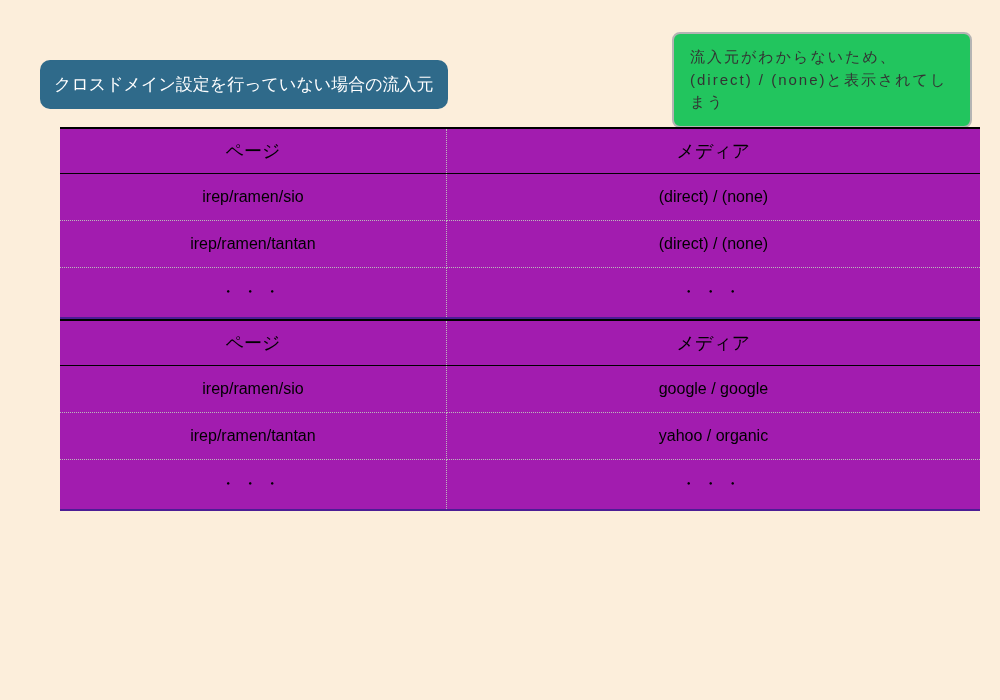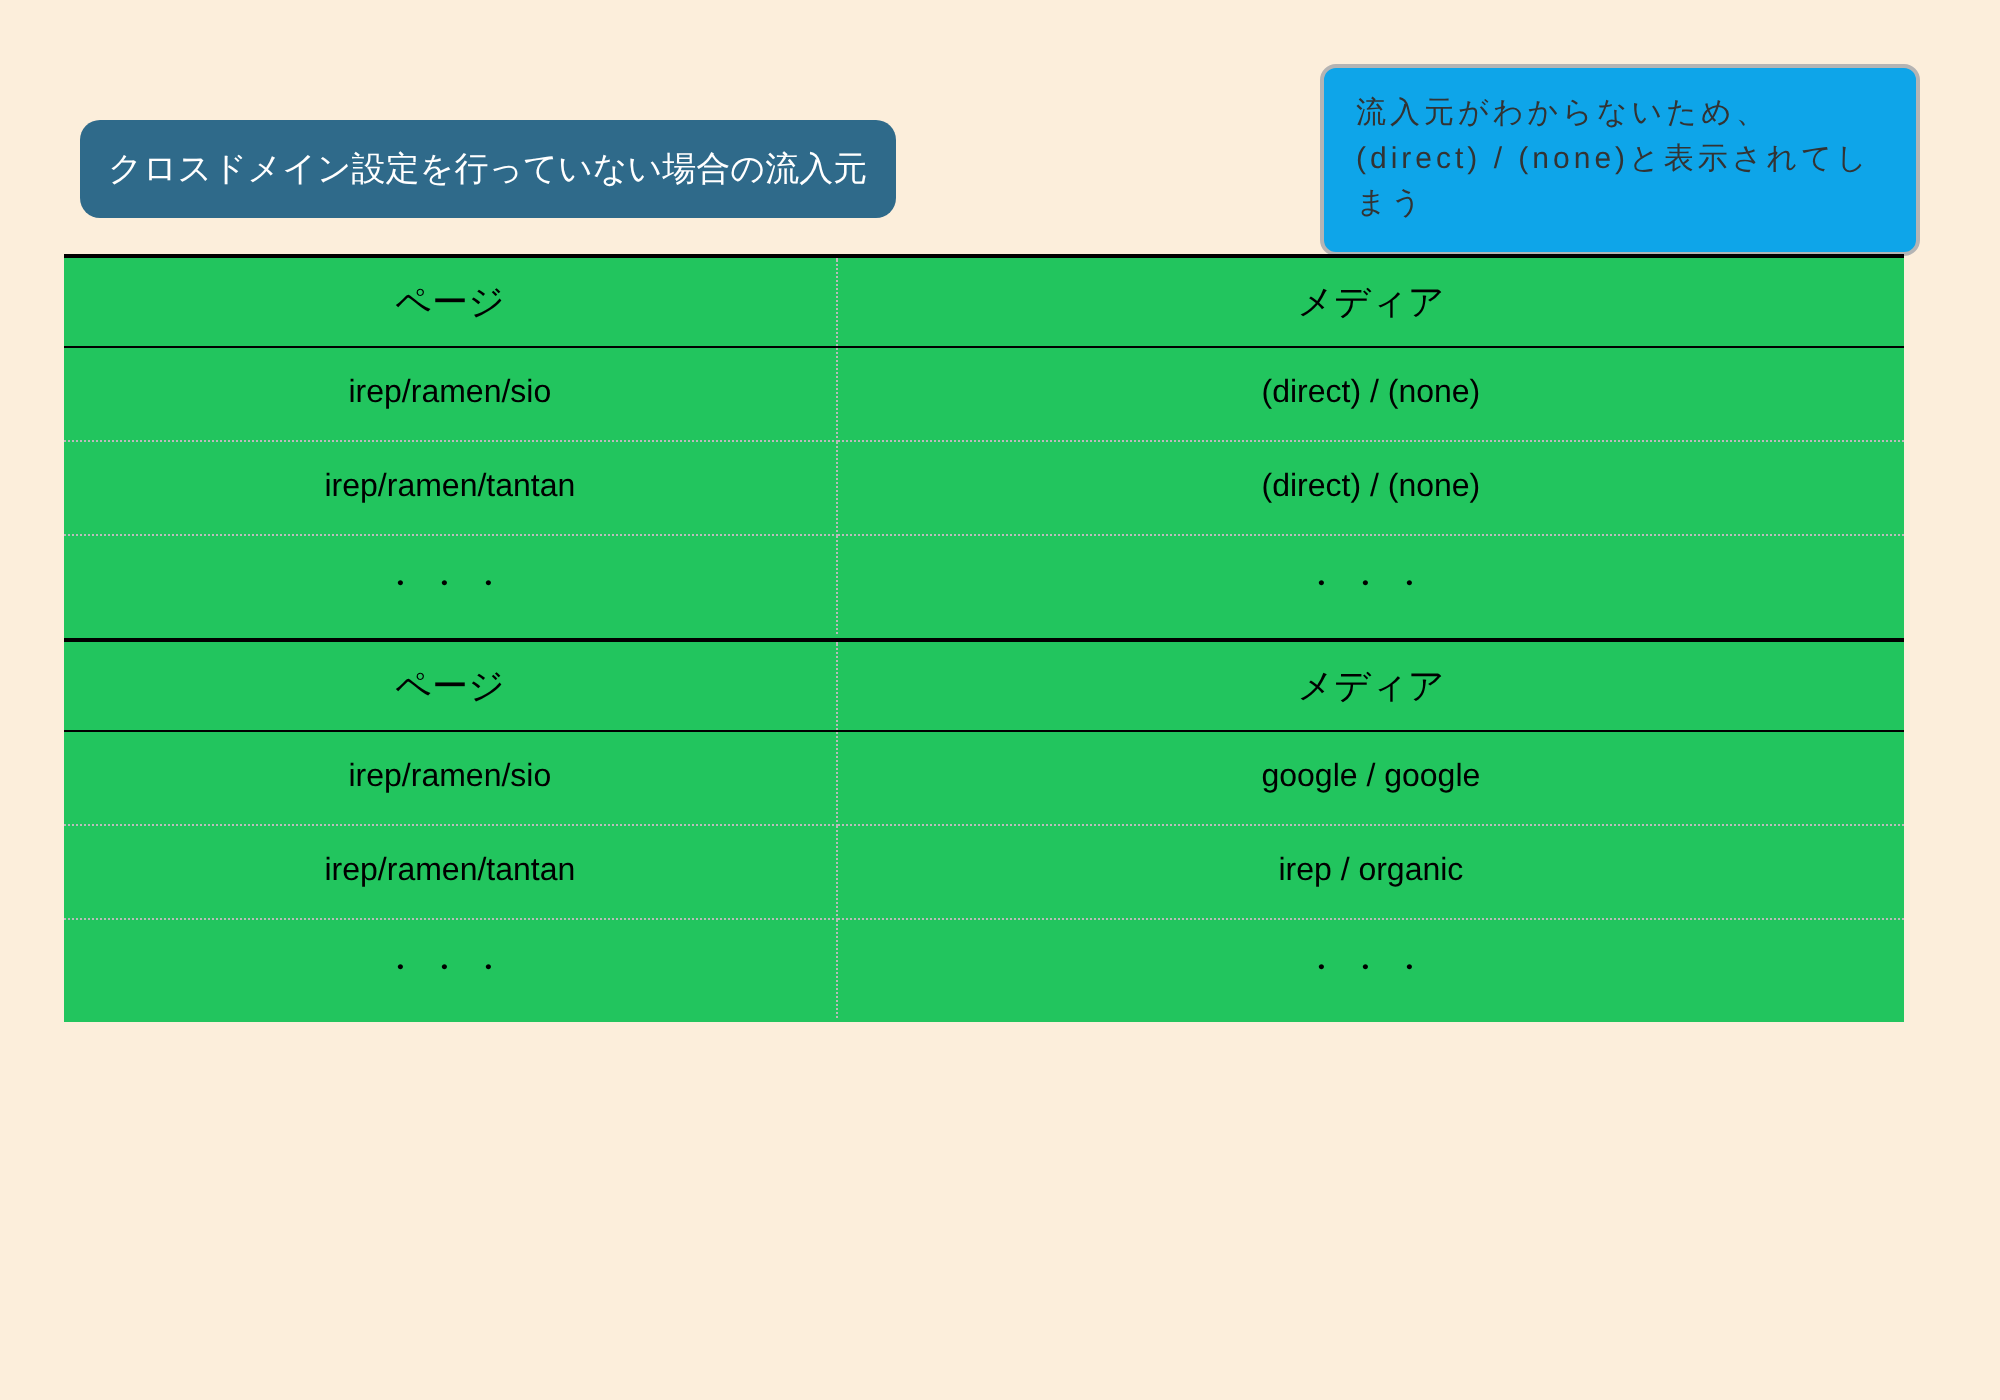--- a/index.html
+++ b/index.html
@@ -20,23 +20,23 @@
     font-size: 17px;
     padding: 13px 14px;
     border-radius: 10px;
     margin: 60px 0 18px 40px;
   }
   .title-blue { background: #2f6a8a; }
   .title-yellow { background: #f2b62a; margin-top: 50px; }
   .callout {
     position: absolute;
     top: 32px;
-    right: 40px;
+    right: 28px;
     width: 300px;
-    background: #0ea5e9;
+    background: #22c55e;
     border: 2px solid #b4b4b4;
     border-radius: 8px;
     padding: 12px 16px;
     font-size: 15px;
     color: #333;
     line-height: 1.5;
     letter-spacing: 2px;
   }
   .callout-tail {
     position: absolute;
@@ -55,25 +55,25 @@
     content: "";
     position: absolute;
     top: -1px;
     left: 2px;
     border-left: 0 solid transparent;
     border-right: 22px solid transparent;
     border-top: 24px solid #fff;
   }
   table {
     width: 920px;
-    margin: 0 32px;
-    background: #22c55e;
+    margin: 0 60px;
+    background: #a21caf;
     border-collapse: collapse;
     border-top: 2px solid #000;
-    border-bottom: 2px solid #22c55e;
+    border-bottom: 2px solid #4c1d95;
   }
   th {
     font-weight: normal;
     font-size: 18px;
     padding: 10px 0;
     border-bottom: 1.5px solid #000;
   }
   td {
     font-size: 16px;
     text-align: center;
@@ -144,21 +144,21 @@
         <th>メディア</th>
       </tr>
     </thead>
     <tbody>
       <tr>
         <td>irep/ramen/sio</td>
         <td><span class="highlight"><span>google / google</span></span></td>
       </tr>
       <tr>
         <td>irep/ramen/tantan</td>
-        <td><span class="highlight"><span>irep / organic</span></span></td>
+        <td><span class="highlight"><span>yahoo / organic</span></span></td>
       </tr>
       <tr>
         <td class="ellipsis">・・・</td>
         <td class="ellipsis">・・・</td>
       </tr>
     </tbody>
   </table>
 </div>
 
 </body></html>

